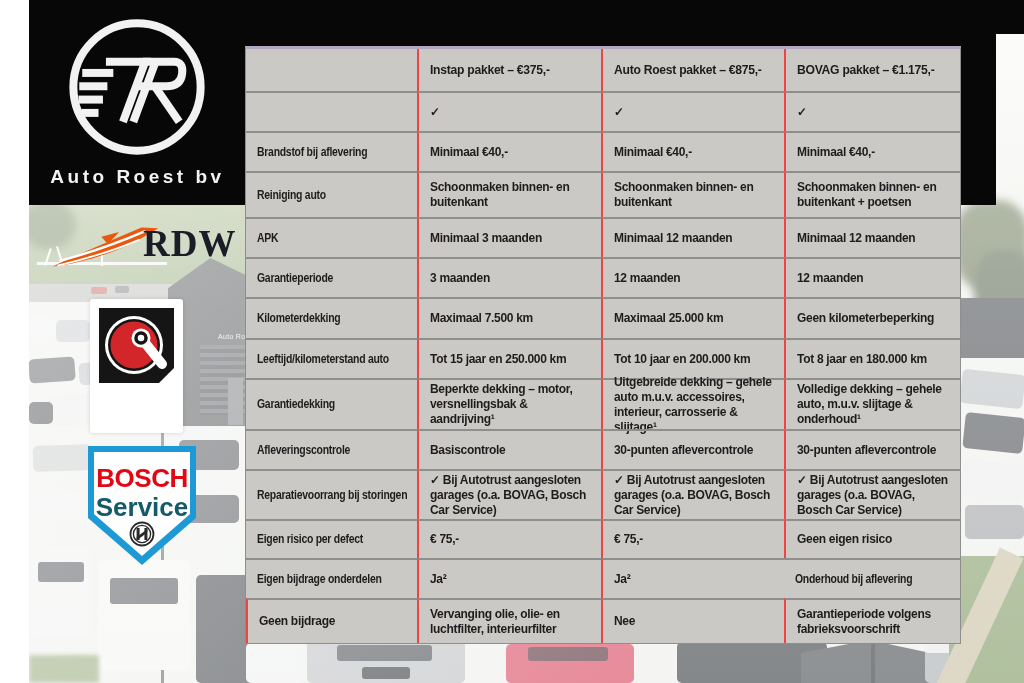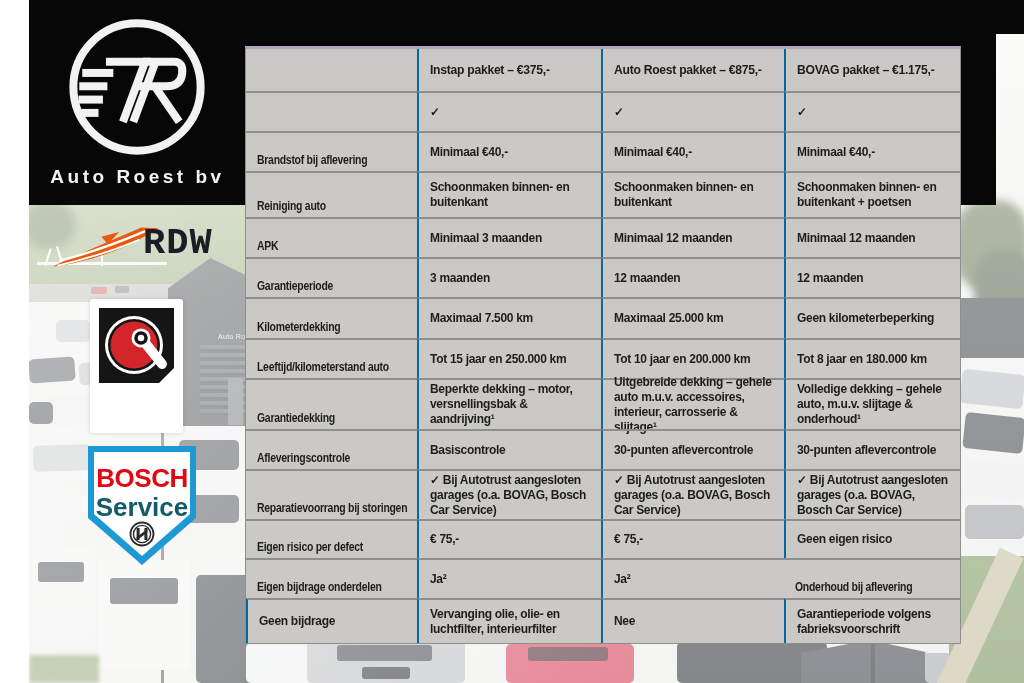--- a/index.html
+++ b/index.html
@@ -17,44 +17,44 @@
                    linear-gradient(180deg,rgba(255,255,255,.55) 0,rgba(255,255,255,.42) 45%,rgba(255,255,255,.30) 100%);}
 
   
   .band{position:absolute;background:#070707;}
 
   
   .company-name{position:absolute;left:29px;top:166px;width:217px;text-align:center;
                 color:#f2f2f2;font-size:19px;font-weight:bold;letter-spacing:3.5px;}
 
   
-  .rdw-text{position:absolute;left:143px;top:222px;font-family:Liberation Mono, monospace;
+  .rdw-text{position:absolute;left:143px;top:222px;font-family:Liberation Serif, serif;
             font-weight:600;font-size:37px;color:#1c1c26;letter-spacing:1px;}
 
   
   .bovag-box{position:absolute;left:90px;top:299px;width:93px;height:134px;background:#ffffff;
              border-radius:3px;box-shadow:0 0 4px rgba(0,0,0,.15);}
   .bovag-band{position:absolute;left:9px;top:84px;width:75px;height:41px;background:#f0c300;
               display:flex;align-items:center;justify-content:center;}
   .bovag-band span{font-size:30px;font-weight:bold;color:#121212;transform:scaleX(.78);letter-spacing:-1px;}
 
   
   .bosch-box{position:absolute;left:88px;top:446px;width:108px;height:121px;}
 
   
   .pkg-table{position:absolute;left:245px;top:46px;width:714px;background:#cac9c6;
              display:grid;grid-template-columns:171px 184px 183px 176px;
              grid-template-rows:42px 40px 40px 46px 40px 40px 41px 40px 51px 40px 50px 39px 40px 45px;
              border:1px solid #8e8e8c;border-top:3px solid #b2a6bf;box-sizing:content-box;
              color:#1d1d1d;font-weight:bold;}
   .c{display:flex;align-items:center;padding:3px 8px 3px 11px;font-size:12px;line-height:1.25;
-     letter-spacing:-0.3px;border-top:2px solid #8e8e8c;border-left:2px solid #0369a1;box-sizing:border-box;}
+     letter-spacing:-0.3px;border-top:2px solid #8e8e8c;border-left:2px solid #ef4444;box-sizing:border-box;}
   .c.r0{border-top:none;}
   .c.col0{border-left:none;}
-  .lab{white-space:nowrap;align-items:flex-end;}
+  .lab{white-space:nowrap;}
   .lab span{display:inline-block;transform:scaleX(.87);transform-origin:left center;}
   .hdr{font-size:13.5px;white-space:nowrap;}
   .hdr span{display:inline-block;transform:scaleX(.9);transform-origin:left center;}
 
   .sign{position:absolute;color:#e8e8e8;font-size:7px;letter-spacing:.3px;}
 </style>
 </head>
 <body>
 
 <div class="stage">

